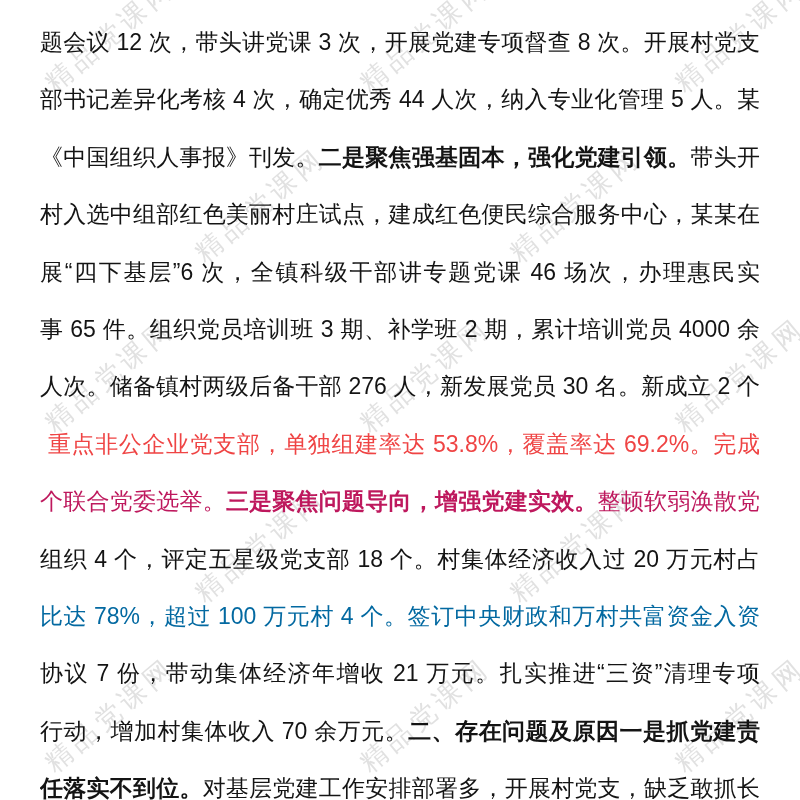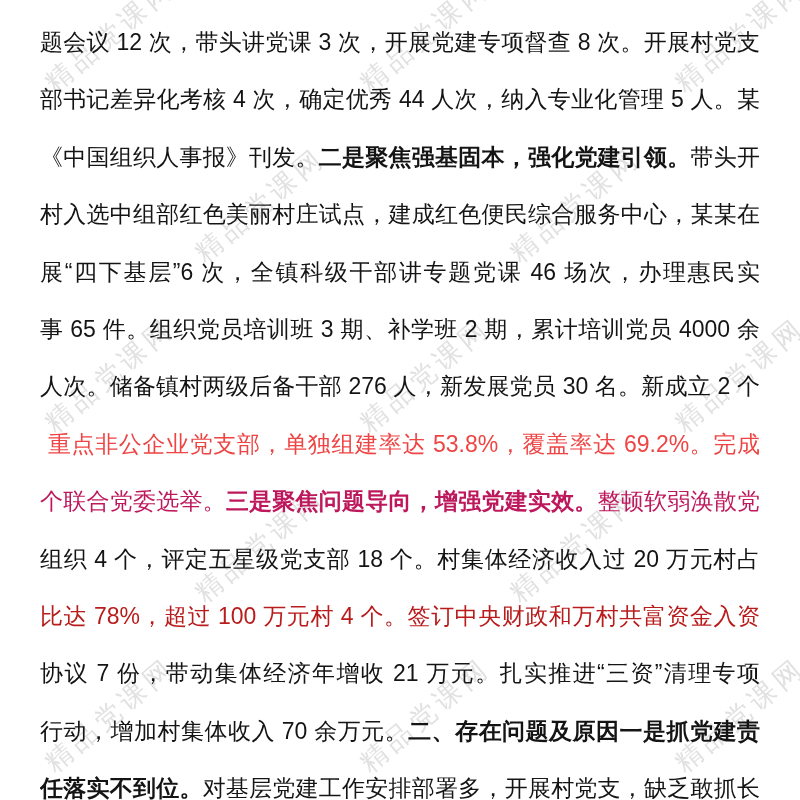--- a/index.html
+++ b/index.html
@@ -67,18 +67,18 @@
       <div class="line" style="color: rgb(20, 20, 20);"><span class="run">题会议 12 次，带头讲党课 3 次，开展党建专项督查 8 次。开展村党支</span></div>
       <div class="line" style="color: rgb(20, 20, 20);"><span class="run">部书记差异化考核 4 次，确定优秀 44 人次，纳入专业化管理 5 人。某</span></div>
       <div class="line" style="color: rgb(20, 20, 20);"><span class="run">《中国组织人事报》刊发。</span><span class="run run-bold">二是聚焦强基固本，强化党建引领。</span><span class="run">带头开</span></div>
       <div class="line" style="color: rgb(20, 20, 20);"><span class="run">村入选中组部红色美丽村庄试点，建成红色便民综合服务中心，某某在</span></div>
       <div class="line" style="color: rgb(20, 20, 20);"><span class="run">展“四下基层”6 次，全镇科级干部讲专题党课 46 场次，办理惠民实</span></div>
       <div class="line" style="color: rgb(20, 20, 20);"><span class="run">事 65 件。组织党员培训班 3 期、补学班 2 期，累计培训党员 4000 余</span></div>
       <div class="line" style="color: rgb(20, 20, 20);"><span class="run">人次。储备镇村两级后备干部 276 人，新发展党员 30 名。新成立 2 个</span></div>
       <div class="line" style="color: #ef4444; margin-left: 8px;"><span class="run">重点非公企业党支部，单独组建率达 53.8%，覆盖率达 69.2%。完成 9</span></div>
       <div class="line" style="color: #be185d;"><span class="run">个联合党委选举。</span><span class="run run-bold">三是聚焦问题导向，增强党建实效。</span><span class="run">整顿软弱涣散党</span></div>
       <div class="line" style="color: rgb(20, 20, 20);"><span class="run">组织 4 个，评定五星级党支部 18 个。村集体经济收入过 20 万元村占</span></div>
-      <div class="line" style="color: #b91c1c;"><span class="run">比达 78%，超过 100 万元村 4 个。签订中央财政和万村共富资金入资</span></div>
+      <div class="line" style="color: #0369a1;"><span class="run">比达 78%，超过 100 万元村 4 个。签订中央财政和万村共富资金入资</span></div>
       <div class="line" style="color: rgb(20, 20, 20);"><span class="run">协议 7 份，带动集体经济年增收 21 万元。扎实推进“三资”清理专项</span></div>
       <div class="line" style="color: rgb(20, 20, 20);"><span class="run">行动，增加村集体收入 70 余万元。</span><span class="run run-bold">二、存在问题及原因一是抓党建责</span></div>
       <div class="line" style="color: rgb(20, 20, 20);"><span class="run run-bold">任落实不到位。</span><span class="run">对基层党建工作安排部署多，开展村党支，缺乏敢抓长</span></div>
     </div>
 </div>
 
 </body></html>

